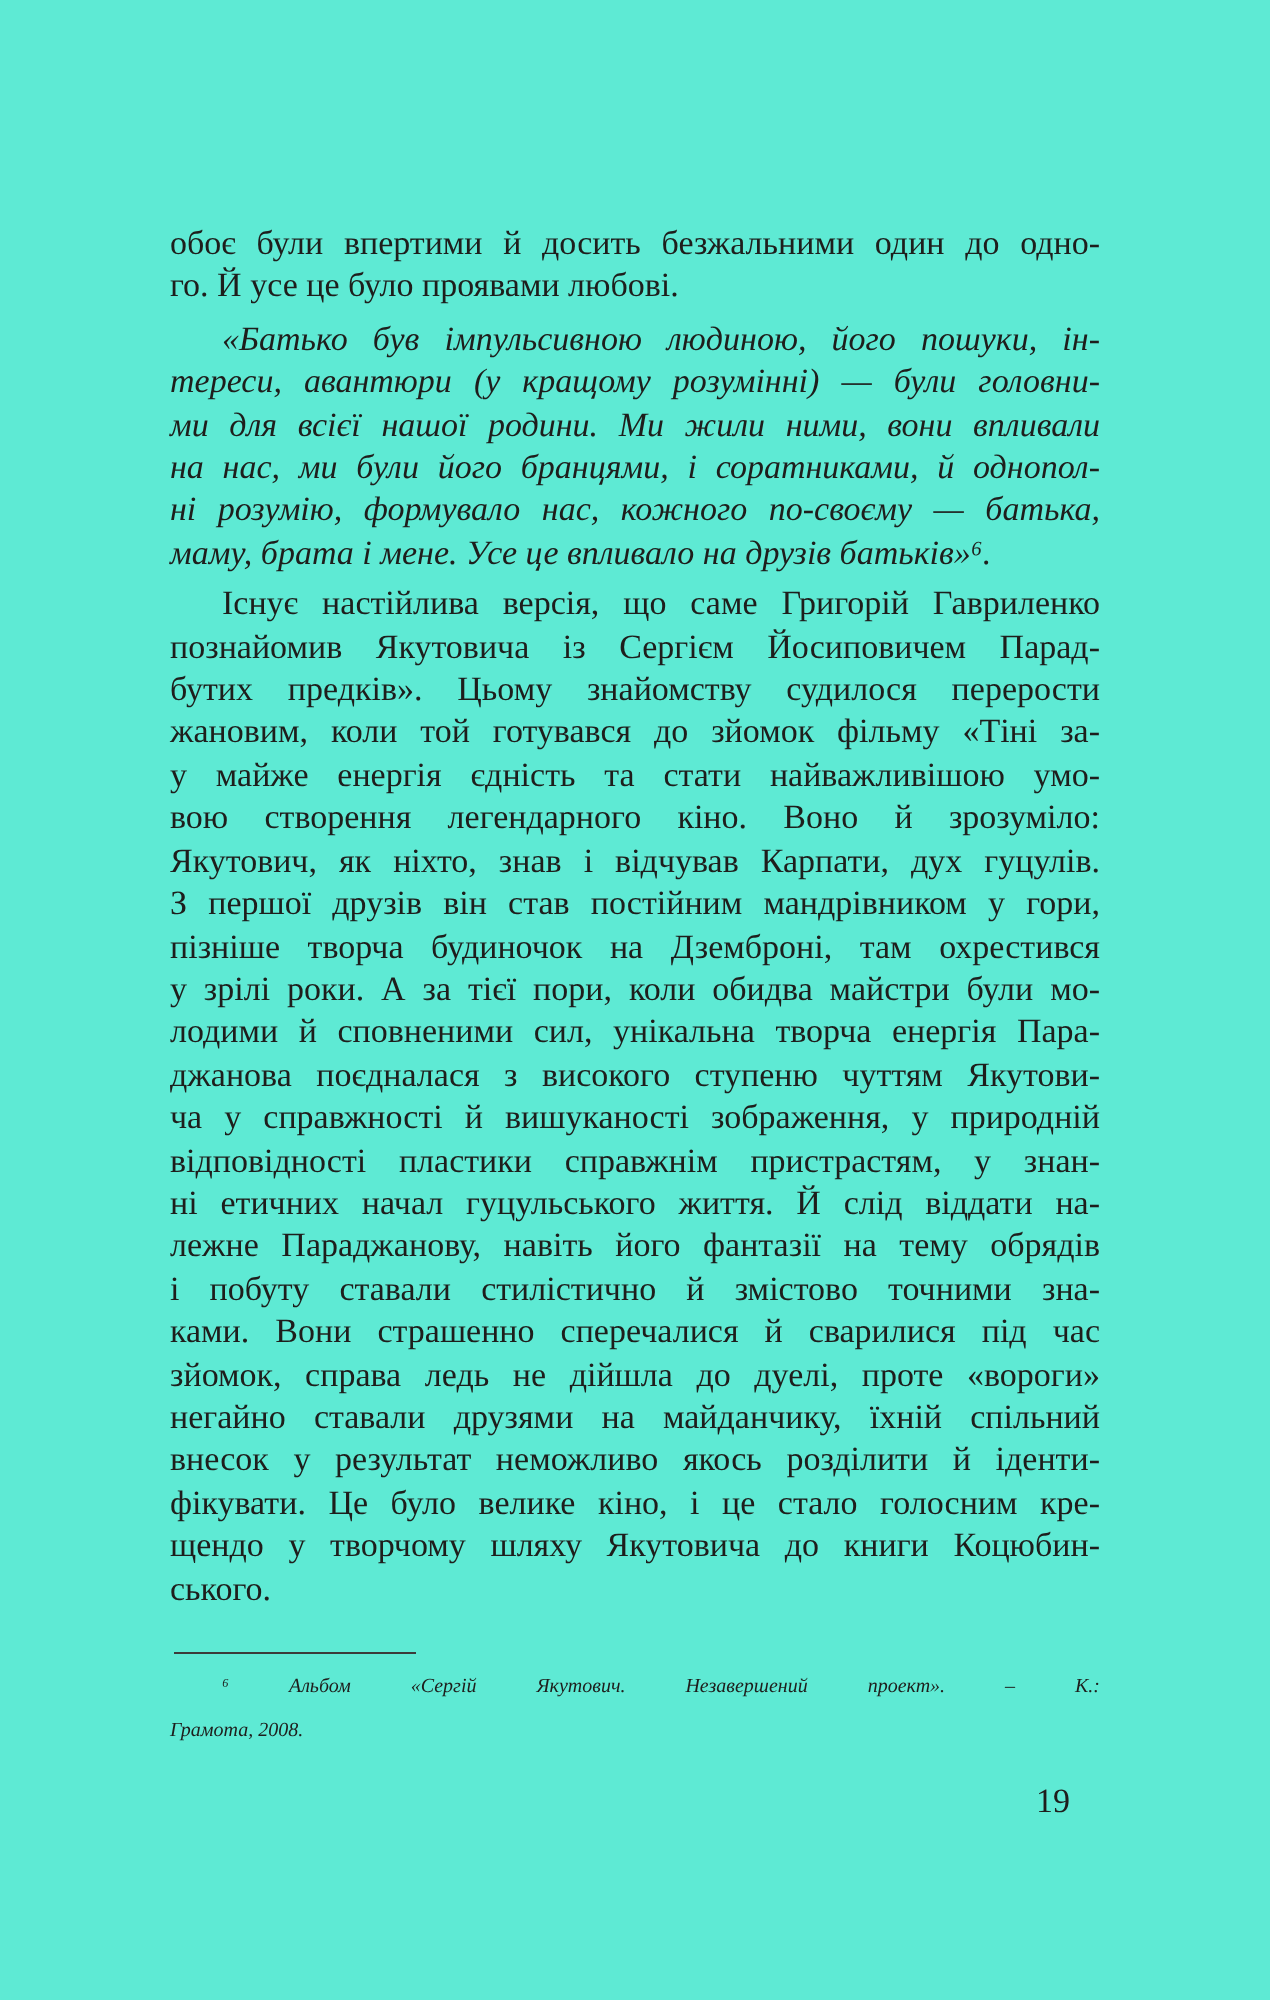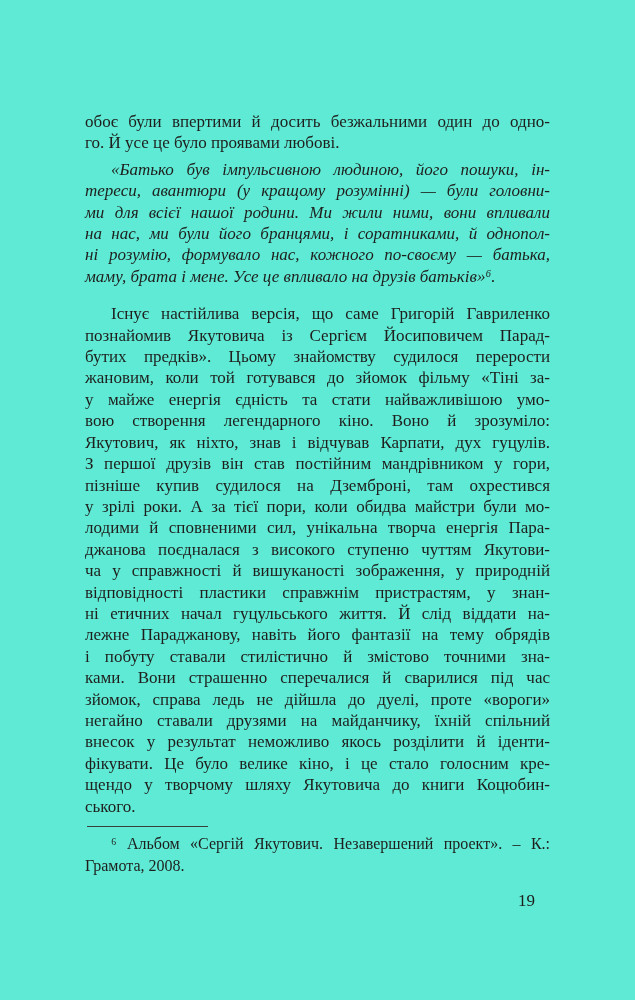--- a/index.html
+++ b/index.html
@@ -28,38 +28,39 @@
     line-height: 21.4px;
     text-align: justify;
     text-align-last: justify;
     white-space: nowrap;
   }
   .para .line.indent { text-indent: 26px; }
   .para .line.last { text-align-last: left; white-space: normal; }
   .para.quote {
     font-style: italic;
     margin-top: 5px;
-    margin-bottom: 16px;
+    margin-bottom: 4px;
   }
   .footnote {
     position: absolute;
     left: 85px;
     top: 826px;
     width: 465px;
   }
   .fn-rule {
     width: 121px;
     height: 0;
     border-top: 1.5px solid #3c3c3a;
     margin: 0 0 6px 2px;
   }
   .fn-line {
-    font-size: 16px;
+    font-size: 10px;
     line-height: 21.8px;
     text-align: justify;
+    font-style: italic;
   }
   .fn-line.first {
     text-indent: 26px;
     text-align-last: justify;
     white-space: nowrap;
   }
   .page-number {
     position: absolute;
     top: 890px;
     right: 100px;
@@ -88,21 +89,21 @@
       </div>
       <div class="para normal">
         <div class="line indent">Існує настійлива версія, що саме Григорій Гавриленко</div>
         <div class="line">познайомив Якутовича із Сергієм Йосиповичем Парад-</div>
         <div class="line">бутих предків». Цьому знайомству судилося перерости</div>
         <div class="line">жановим, коли той готувався до зйомок фільму «Тіні за-</div>
         <div class="line">у майже енергія єдність та стати найважливішою умо-</div>
         <div class="line">вою створення легендарного кіно. Воно й зрозуміло:</div>
         <div class="line">Якутович, як ніхто, знав і відчував Карпати, дух гуцулів.</div>
         <div class="line">З першої друзів він став постійним мандрівником у гори,</div>
-        <div class="line">пізніше купив судилося на Дземброні, там охрестився</div>
+        <div class="line">пізніше творча будиночок на Дземброні, там охрестився</div>
         <div class="line">у зрілі роки. А за тієї пори, коли обидва майстри були мо-</div>
         <div class="line">лодими й сповненими сил, унікальна творча енергія Пара-</div>
         <div class="line">джанова поєдналася з високого ступеню чуттям Якутови-</div>
         <div class="line">ча у справжності й вишуканості зображення, у природній</div>
         <div class="line">відповідності пластики справжнім пристрастям, у знан-</div>
         <div class="line">ні етичних начал гуцульського життя. Й слід віддати на-</div>
         <div class="line">лежне Параджанову, навіть його фантазії на тему обрядів</div>
         <div class="line">і побуту ставали стилістично й змістово точними зна-</div>
         <div class="line">ками. Вони страшенно сперечалися й сварилися під час</div>
         <div class="line">зйомок, справа ледь не дійшла до дуелі, проте «вороги»</div>

